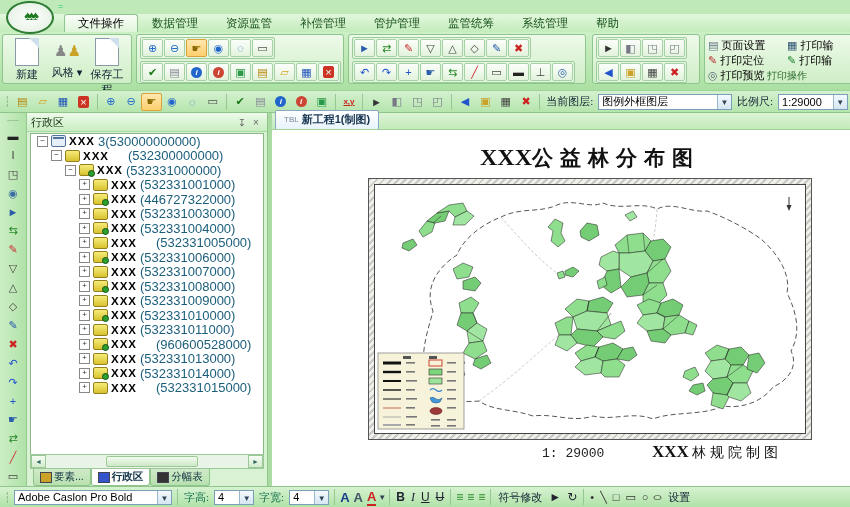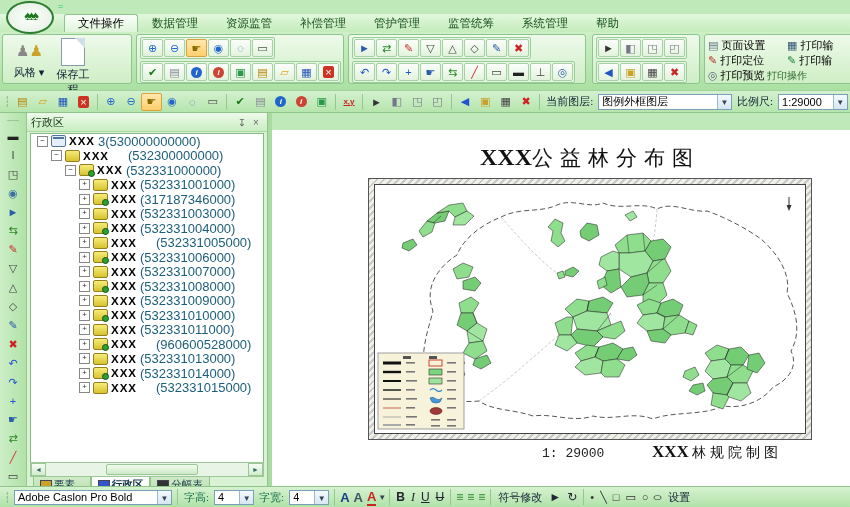--- a/index.html
+++ b/index.html
@@ -51,21 +51,21 @@
   .combo{display:inline-flex;align-items:center;background:#fff;border:1px solid #7aa0b8;height:16px;box-sizing:border-box;margin:0 2px;}
   .combo .tx{padding:0 3px;overflow:hidden;white-space:nowrap;flex:1;}
   .combo .car{width:13px;height:100%;background:linear-gradient(#f4f9ff,#d7e6f2);border-left:1px solid #9ab8cc;font-size:8px;line-height:15px;text-align:center;color:#345;}
   .xy{font-size:8px;color:#c22;font-weight:bold;}
   
   #lstrip{position:absolute;left:0;top:113px;width:27px;bottom:21px;background:linear-gradient(90deg,#cdeec6,#b0e2a8);
     border-right:1px solid #96c892;display:flex;flex-direction:column;align-items:center;padding-top:2px;box-sizing:border-box;}
   #lstrip .it{width:20px;height:17px;margin:0;}
   #lstrip .grip{margin:0 0 1px;}
   
-  #panel{position:absolute;left:27px;top:113px;width:241px;bottom:13px;background:#d9f2d3;border-right:1px solid #8fc48b;box-sizing:border-box;}
+  #panel{position:absolute;left:27px;top:113px;width:241px;bottom:21px;background:#d9f2d3;border-right:1px solid #8fc48b;box-sizing:border-box;}
   #phead{height:18px;background:linear-gradient(#eefaea,#c9edc2);border-bottom:1px solid #a8d8a2;
     display:flex;align-items:center;padding:0 4px;color:#12340f;}
   #phead .sp{flex:1;}
   #phead .hic{width:14px;text-align:center;color:#666;cursor:pointer;font-size:10px;}
   #tree{position:absolute;left:3px;right:3px;top:20px;bottom:31px;background:#fff;border:1px solid #88b884;overflow:hidden;}
   .trow{display:flex;align-items:center;height:14.5px;white-space:nowrap;}
   .exp{width:9px;height:9px;border:1px solid #888;background:#fff;font-size:8px;line-height:7px;text-align:center;color:#333;margin-right:3px;flex:none;cursor:pointer;}
   .ticon{width:13px;height:10px;background:linear-gradient(#f6ec7a,#d8c22e);border:1px solid #93801c;border-radius:2px;margin-right:3px;flex:none;position:relative;}
   .ticon.gdot:after{content:"";position:absolute;right:-2px;bottom:-2px;width:5px;height:5px;border-radius:50%;background:#2ca02c;border:1px solid #145214;}
   .ticon.win{background:#e6eef8;border-color:#51749c;}
@@ -84,21 +84,21 @@
   
   #docstrip{position:absolute;left:272px;top:113px;right:0;height:17px;background:linear-gradient(#dcf4d6,#c2eaba);
     border-bottom:1px solid #9fd39a;display:flex;align-items:flex-end;padding-left:3px;box-sizing:border-box;}
   #doctab{display:flex;align-items:center;gap:3px;background:linear-gradient(#ffffff,#e8f3fb);
     border:1px solid #8aa8c0;border-bottom:none;padding:1px 8px 2px;font-weight:bold;color:#16324f;font-size:11px;border-radius:2px 2px 0 0;cursor:pointer;}
   #doctab .dic{font-size:8px;color:#789;font-weight:normal;}
   #splitter{position:absolute;left:268px;top:113px;width:4px;bottom:21px;background:#a9dba2;}
   #canvas{position:absolute;left:272px;top:130px;right:0;bottom:21px;background:#fff;overflow:hidden;}
   #maptitle{position:absolute;left:96px;top:14px;width:444px;text-align:center;color:#111;}
   #maptitle .tp{font-weight:bold;font-size:24px;letter-spacing:0;font-family:"Liberation Serif","DejaVu Serif",serif;}
-  #maptitle .tm{font-size:21px;letter-spacing:7px;font-family:"Liberation Serif","DejaVu Serif",serif;}
+  #maptitle .tm{font-size:21px;letter-spacing:7px;font-family:"Liberation Serif","DejaVu Serif",serif;font-weight:bold;}
   #mapframe{position:absolute;left:96px;top:48px;width:444px;height:262px;box-sizing:border-box;border:1px solid #555;
     background:repeating-linear-gradient(135deg,#c8c8c8 0 2px,#f0efe8 2px 5px);padding:5px;}
   #mapinner{width:100%;height:100%;background:#fff;border:1px solid #444;box-sizing:border-box;position:relative;}
   #mapinner svg{position:absolute;left:0;top:0;}
   #mapscale{position:absolute;left:270px;top:316px;font-size:13px;color:#222;font-family:"Liberation Mono","DejaVu Sans Mono",monospace;}
   #mapcredit{position:absolute;left:380px;top:312px;color:#111;}
   #mapcredit .cp{font-weight:bold;font-size:17px;font-family:"Liberation Serif","DejaVu Serif",serif;}
   #mapcredit .cm{font-size:14px;letter-spacing:4px;font-family:"Liberation Serif","DejaVu Serif",serif;}
   
   #fontbar{position:absolute;left:0;bottom:0;width:850px;height:21px;background:linear-gradient(#d6f2d0,#b0e2a8);
@@ -134,20 +134,24 @@
       <div class="rtab">管护管理</div>
       <div class="rtab">监管统筹</div>
       <div class="rtab">系统管理</div>
       <div class="rtab">帮助</div>
     </div>
 
   <div id="ribbon">
     <div class="rgroup" style="left:2px;width:130px;">
       <div class="bigbtns" id="bigbtns">
           <div class="bigbtn">
+            <div class="pageicon"></div>
+            <div class="lbl">新建</div>
+          </div>
+          <div class="bigbtn">
             <div class="peopleicon"><span style="color:#888">♟</span><span style="color:#c9a227">♟</span></div>
             <div class="lbl">风格 ▾</div>
           </div>
           <div class="bigbtn">
             <div class="pageicon"></div>
             <div class="lbl">保存工程</div>
           </div>
         </div>
     </div>
     <div class="rgroup" style="left:136px;width:208px;">
@@ -504,21 +508,21 @@
         <div class="trow" style="padding-left: 48px;">
           <span class="exp">+</span>
           <span class="ticon"></span>
           <span class="tname">XXX</span>
           <span class="tcode">(532331001000)</span>
         </div>
         <div class="trow" style="padding-left: 48px;">
           <span class="exp">+</span>
           <span class="ticon gdot"></span>
           <span class="tname">XXX</span>
-          <span class="tcode">(317187346000)</span>
+          <span class="tcode">(446727322000)</span>
         </div>
         <div class="trow" style="padding-left: 48px;">
           <span class="exp">+</span>
           <span class="ticon"></span>
           <span class="tname">XXX</span>
           <span class="tcode">(532331003000)</span>
         </div>
         <div class="trow" style="padding-left: 48px;">
           <span class="exp">+</span>
           <span class="ticon gdot"></span>
@@ -607,20 +611,26 @@
           <span>行政区</span>
         </div>
         <div class="ptab">
           <span class="ptic" style="background: rgb(51, 51, 51);"></span>
           <span>分幅表</span>
         </div>
       </div>
   </div>
   <div id="splitter"></div>
 
+  <div id="docstrip">
+    <div id="doctab">
+      <span class="dic">TBL</span>
+      <span>新工程1(制图)</span>
+    </div>
+  </div>
 
   <div id="canvas">
     <div id="maptitle">
       <span class="tp">XXX</span><span class="tm">公益林分布图</span>
     </div>
     <div id="mapframe">
       <div id="mapinner">
         <svg width="430" height="248" viewBox="0 0 430 248">
 
           <path class="bnd" d="M58,205 C40,178 52,150 58,126 C48,100 66,80 82,70 C88,54 106,40 126,32 C146,22 166,28 182,20 C198,13 214,24 228,18 C246,26 266,16 282,24 C298,16 316,28 332,26 C352,33 372,44 386,54 C402,68 416,88 412,108 C422,128 426,148 416,166 C424,182 412,196 398,202 C388,216 368,224 348,221 C328,231 298,226 278,234 C258,226 238,236 218,231 C198,238 178,228 158,231 C138,224 118,226 104,216 C84,218 66,214 58,205 Z"></path>

